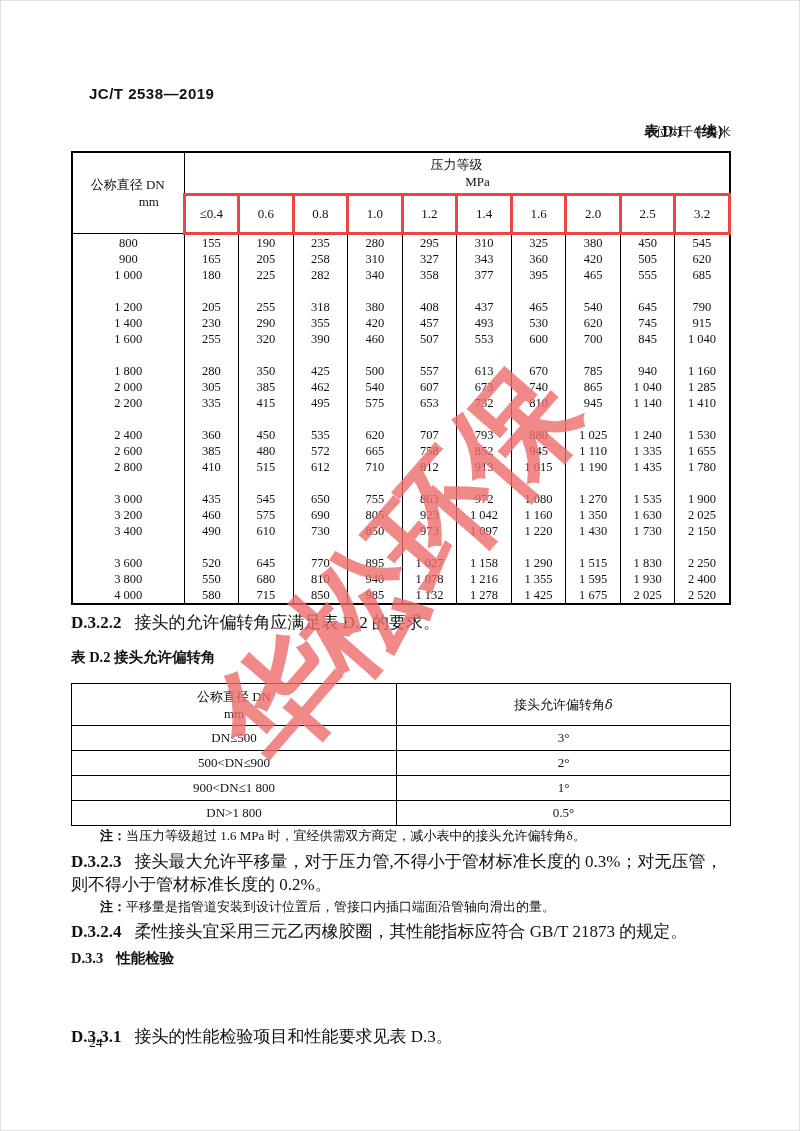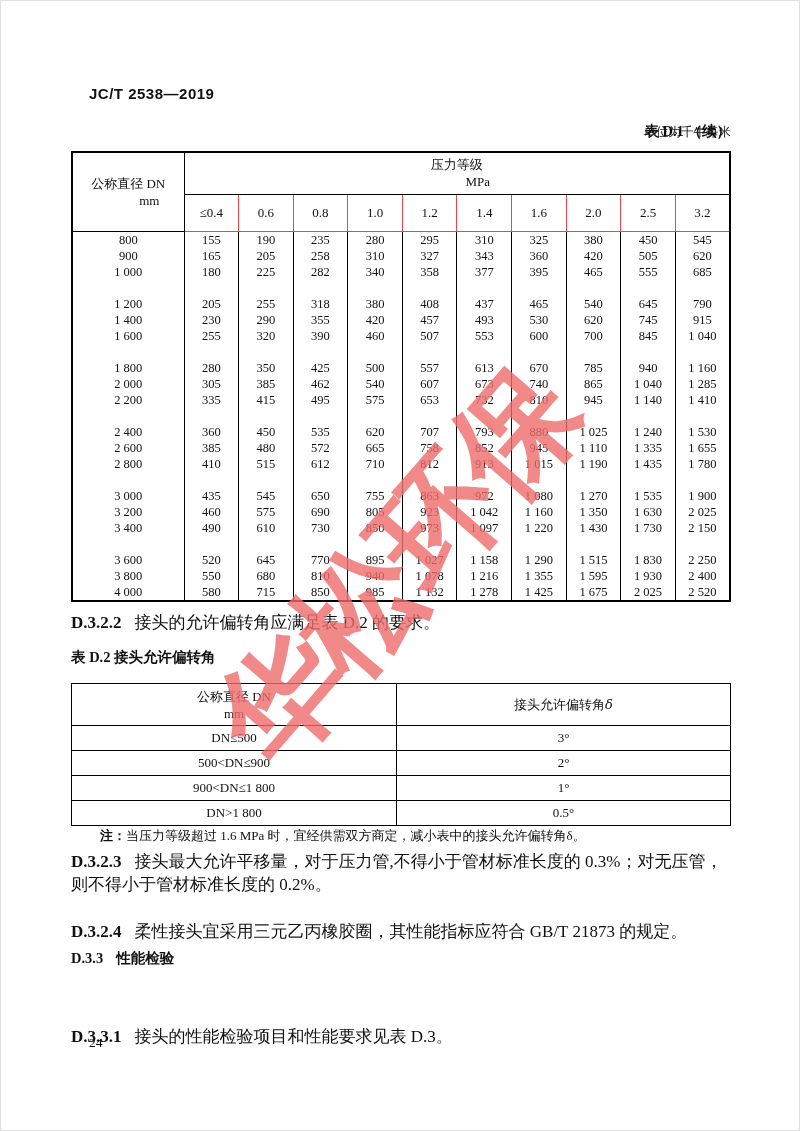--- a/index.html
+++ b/index.html
@@ -38,21 +38,21 @@
     border:2px solid #000;
   }
   .table-d1 col.col-dn { width:112px; }
   .table-d1 td { padding:0; text-align:center; }
   .table-d1 .hcell {
     border:1px solid #000; font-size:13px; line-height:17px;
     height:40px; vertical-align:middle;
   }
   .table-d1 .hcell .l2 { display:block;padding-left:42px; }
   .table-d1 .ph {
-    border:1px solid #ef4444; font-size:13px; height:36px;
+    border:3px solid #ef4444; font-size:13px; height:36px;
     vertical-align:middle;
   }
   .table-d1 .dn, .table-d1 .v {
     border-left:1px solid #000; border-right:1px solid #000;
     border-top:none; border-bottom:none;
     font-size:12.5px; height:16px; line-height:16px;
   }
   .table-d1 tr.spacer td { height:16px; }
   
   .clause {
@@ -498,20 +498,23 @@
   </div>
 
   <div class="note" style="top:826px;">
     <span class="label">注：</span><span>当压力等级超过 1.6 MPa 时，宜经供需双方商定，减小表中的接头允许偏转角δ。</span>
   </div>
 
   <div class="clause" style="top:849px;">
     <span class="label">D.3.2.3</span><span>接头最大允许平移量，对于压力管,不得小于管材标准长度的 0.3%；对无压管，则不得小于管材标准长度的 0.2%。</span>
   </div>
 
+  <div class="note" style="top:897px;">
+    <span class="label">注：</span><span>平移量是指管道安装到设计位置后，管接口内插口端面沿管轴向滑出的量。</span>
+  </div>
 
   <div class="clause" style="top:919px;">
     <span class="label">D.3.2.4</span><span>柔性接头宜采用三元乙丙橡胶圈，其性能指标应符合 GB/T 21873 的规定。</span>
   </div>
 
   <div class="clause heading" style="top:946px;">
     <span class="label">D.3.3</span><span>性能检验</span>
   </div>
 
   <div class="clause" style="top:1024px;">

